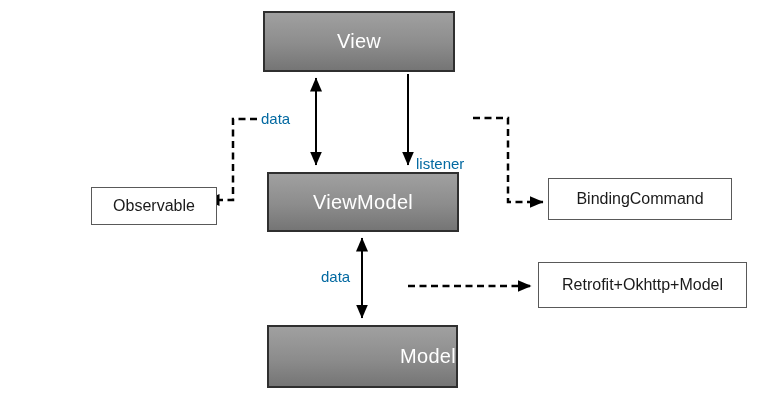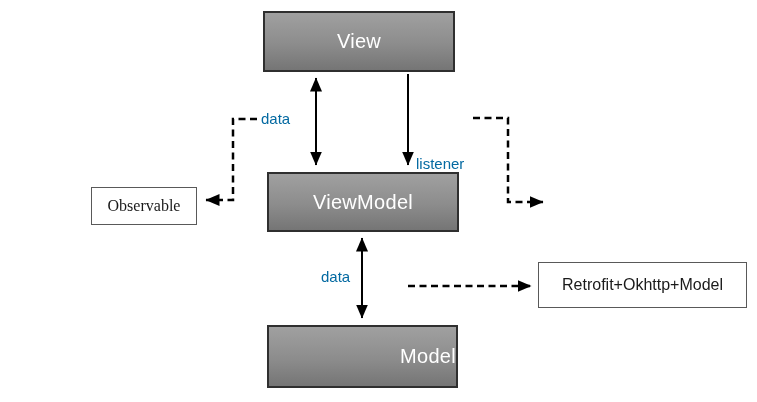--- a/index.html
+++ b/index.html
@@ -41,21 +41,21 @@
   .node-plain {
     background: #ffffff;
     border: 1px solid #595959;
     color: #1a1a1a;
     font-size: 16px;
   }
 
   .node-view          { left: 263px; top: 11px;  width: 192px; height: 61px; }
   .node-viewmodel     { left: 267px; top: 172px; width: 192px; height: 60px; }
   .node-model         { left: 267px; top: 325px; width: 191px; height: 63px; justify-content: flex-end; }
-  .node-observable    { left: 91px;  top: 187px; width: 106px; height: 38px; font-family: Liberation Serif, serif; }
+  .node-observable    { left: 91px;  top: 187px; width: 126px; height: 38px; }
   .node-bindingcommand{ left: 548px; top: 178px; width: 184px; height: 42px; }
   .node-network       { left: 538px; top: 262px; width: 209px; height: 46px; }
 
   .edge-label {
     position: absolute;
     font-size: 15px;
     color: #0369a1;
     line-height: 1.2;
     white-space: nowrap;
   }
@@ -97,20 +97,23 @@
   </div>
 
   <div class="node node-gray node-model">
     <span>Model</span>
   </div>
 
   <div class="node node-plain node-observable">
     <span>Observable</span>
   </div>
 
+  <div class="node node-plain node-bindingcommand">
+    <span>BindingCommand</span>
+  </div>
 
   <div class="node node-plain node-network">
     <span>Retrofit+Okhttp+Model</span>
   </div>
 
   <span class="edge-label label-data-top">data</span>
 
   <span class="edge-label label-listener">listener</span>
 
   <span class="edge-label label-data-bottom">data</span>

